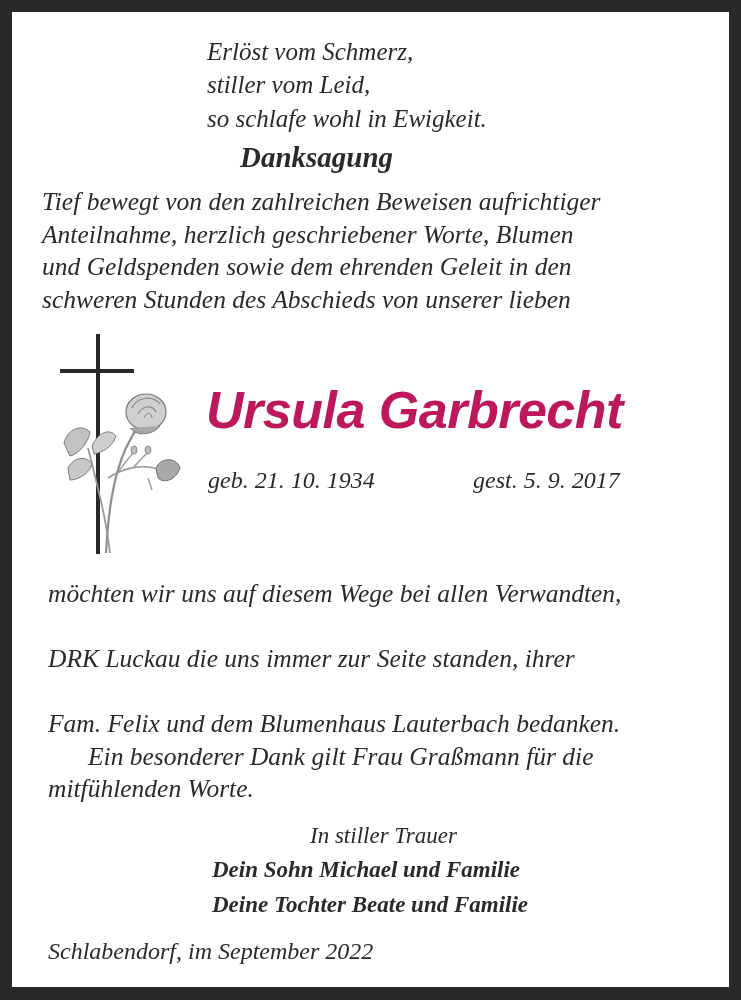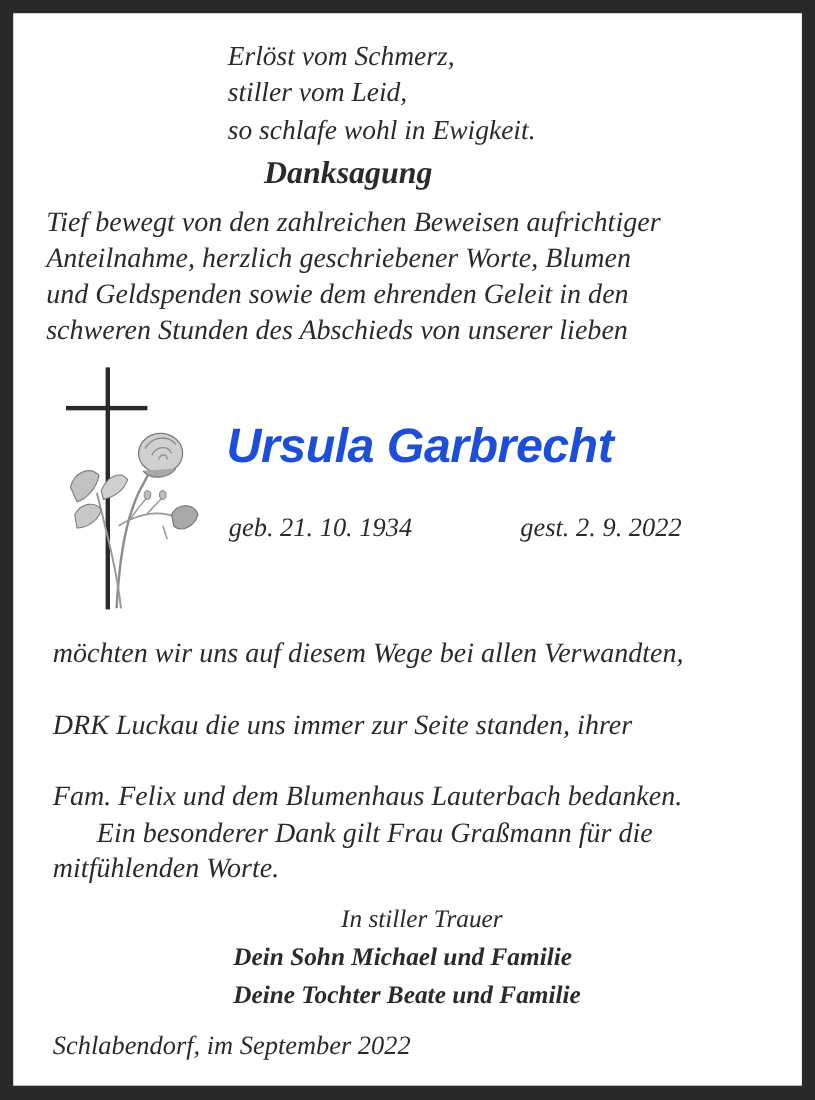--- a/index.html
+++ b/index.html
@@ -22,23 +22,23 @@
     font-family: "Liberation Serif", "DejaVu Serif", serif;
     color: #2b2a2a;
     line-height: 1;
   }
   .verse { font-size: 25px; }
   .heading { font-size: 29px; font-weight: bold; }
   .body26 { font-size: 25.5px; }
   .name {
     font-family: "Liberation Sans", "DejaVu Sans", sans-serif;
     font-weight: bold;
-    font-size: 44px;
+    font-size: 52px;
     letter-spacing: -0.5px;
-    color: #1d4ed8;
+    color: #be185d;
   }
   .dates { font-size: 24px; }
   .sig { font-size: 23px; }
   .sig-bold { font-size: 23px; font-weight: bold; }
   .emblem {
     position: absolute;
     left: 40px; top: 320px;
     width: 150px; height: 240px;
   }
 </style>
@@ -82,21 +82,21 @@
     <ellipse cx="86" cy="122" rx="3" ry="4" fill="#bdbdbd" stroke="#7a7a7a" stroke-width="0.8"></ellipse>
     <ellipse cx="100" cy="122" rx="3" ry="4" fill="#bdbdbd" stroke="#7a7a7a" stroke-width="0.8"></ellipse>
 
     <path d="M108 140 C112 130, 128 128, 132 140 C128 152, 116 156, 110 150 Z" fill="#a9a9a9" stroke="#6e6e6e" stroke-width="1"></path>
     <path d="M100 150 L104 162" stroke="#9a9a9a" stroke-width="1.4"></path>
   </svg>
 
   <div class="ln name" style="left:194px; top:372px;">Ursula Garbrecht</div>
 
   <div class="ln dates" style="left:196px; top:456px;">geb. 21. 10. 1934</div>
-  <div class="ln dates" style="left:461px; top:456px;">gest. 2. 9. 2022</div>
+  <div class="ln dates" style="left:461px; top:456px;">gest. 5. 9. 2017</div>
 
   <div class="ln body26" style="left:36px; top:569px;">möchten wir uns auf diesem Wege bei allen Verwandten,</div>
   <div class="ln body26" style="left:36px; top:634px;">DRK Luckau die uns immer zur Seite standen, ihrer</div>
   <div class="ln body26" style="left:36px; top:699px;">Fam. Felix und dem Blumenhaus Lauterbach bedanken.</div>
   <div class="ln body26" style="left:36px; top:732px;margin-left:40px;">Ein besonderer Dank gilt Frau Graßmann für die</div>
   <div class="ln body26" style="left:36px; top:764px;">mitfühlenden Worte.</div>
 
   <div class="ln sig" style="left:298px; top:812px;">In stiller Trauer</div>
   <div class="ln sig-bold" style="left:200px; top:846px;">Dein Sohn Michael und Familie</div>
   <div class="ln sig-bold" style="left:200px; top:881px;">Deine Tochter Beate und Familie</div>

